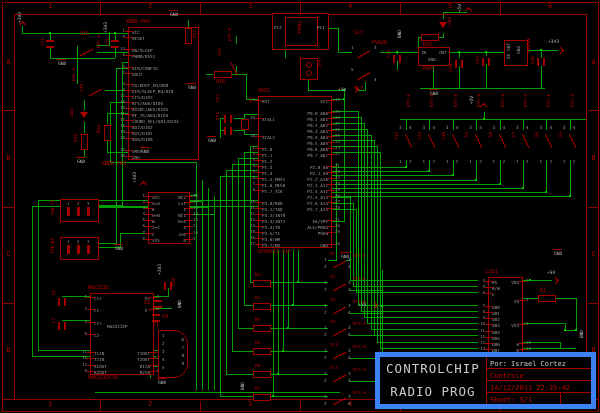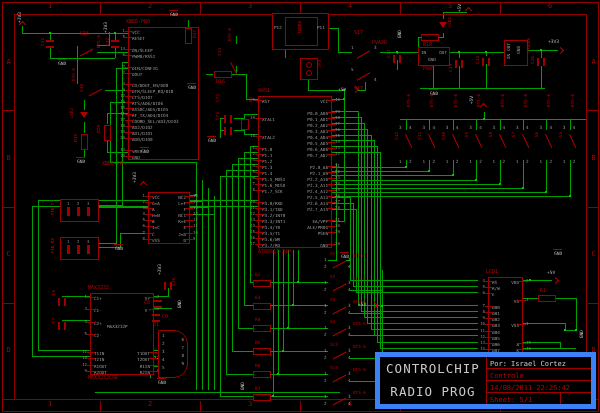--- a/index.html
+++ b/index.html
@@ -707,21 +707,21 @@
       <span>RADIO PROG</span>
     </div>
     <div class="info">
       <div style="color:#cccccc">
           <span>Por: Israel Cortez</span>
         </div>
       <div style="color:#C00000">
           <span>Controle</span>
         </div>
       <div style="color:#C00000">
-          <span>14/08/2011 22:25:42</span>
+          <span>14/12/2011 22:25:42</span>
         </div>
       <div style="color:#C00000">
           <span>Sheet: 5/1</span>
           <i style="margin-left:auto;width:30px;height:100%;border-left:1px solid #A00000"></i>
         </div>
     </div>
   </div>
 
 </div>
 

